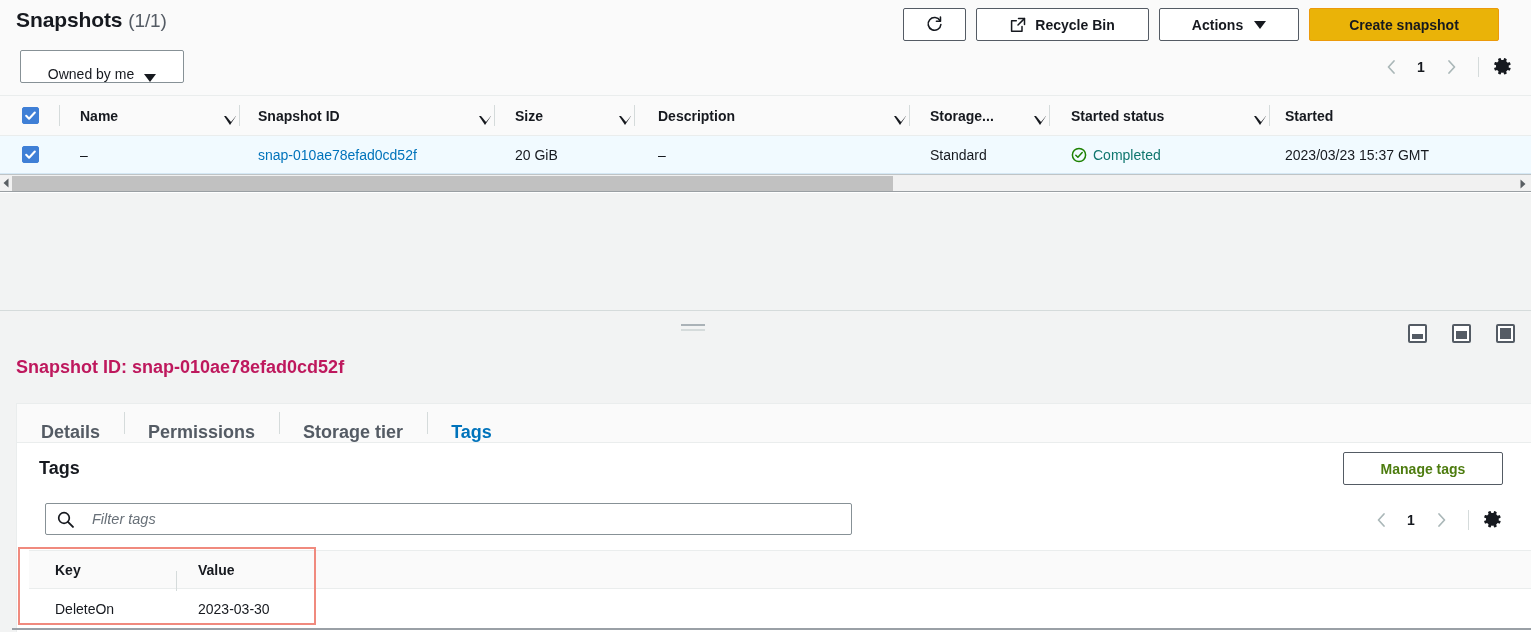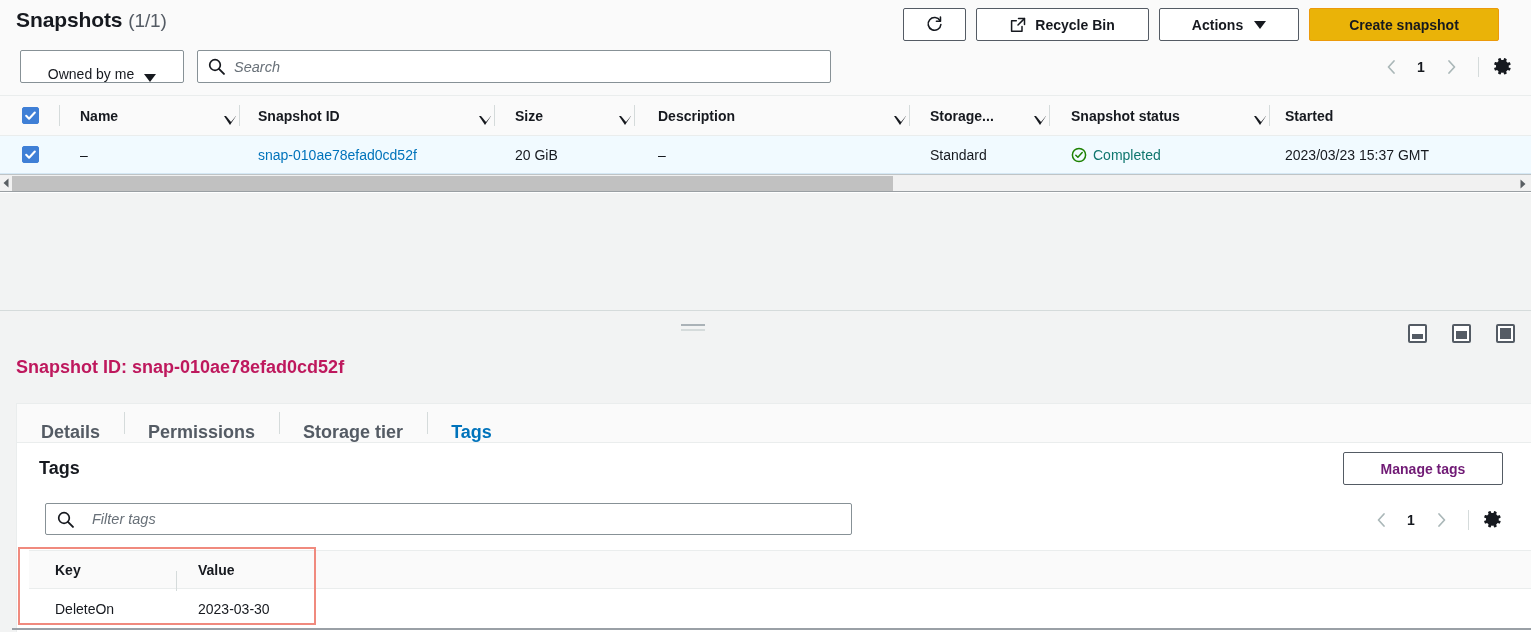--- a/index.html
+++ b/index.html
@@ -223,21 +223,21 @@
   }
   .tags-title {
     position: absolute; left: 22px; top: 15px;
     font-size: 18px; font-weight: bold; color: #16191f;
   }
   .manage-tags {
     position: absolute; right: 28px; top: 9px;
     width: 160px; height: 33px;
     border: 1px solid #545b64; border-radius: 2px; background: #ffffff;
     display: flex; align-items: center; justify-content: center;
-    font-size: 14px; font-weight: bold; color: #701a75; cursor: pointer;
+    font-size: 14px; font-weight: bold; color: #4d7c0f; cursor: pointer;
   }
   .filter-box {
     position: absolute; left: 28px; top: 60px; width: 807px; height: 32px;
     border: 1px solid #879196; border-radius: 2px; background: #ffffff;
     display: flex; align-items: center; padding-left: 11px; gap: 10px;
   }
   .filter-placeholder { font-size: 14.5px; color: #687078; font-style: italic; margin-left: 8px; }
   .tags-pager {
     position: absolute; right: 26px; top: 60px;
     display: flex; align-items: center; gap: 2px;
@@ -283,27 +283,20 @@
     <div class="title">
       <span>Snapshots</span>
       <span class="count">(1/1)</span>
     </div>
 
     <div class="owner-select">
       <span>Owned by me</span>
       <span class="caret-down"></span>
     </div>
 
-    <div class="search-box">
-      <svg class="icn" width="17" height="17" viewBox="0 0 16 16">
-        <circle cx="6.6" cy="6.6" r="5" fill="none" stroke="#16191f" stroke-width="1.6"></circle>
-        <line x1="10.3" y1="10.3" x2="15" y2="15" stroke="#16191f" stroke-width="1.8" stroke-linecap="round"></line>
-      </svg>
-      <span class="search-placeholder">Search</span>
-    </div>
 
     <div class="btn btn-refresh">
       <svg class="icn" width="17" height="17" viewBox="0 0 16 16">
         <path d="M13.2 4.4A6 6 0 1 0 14 8" fill="none" stroke="#16191f" stroke-width="1.5" stroke-linecap="round"></path>
         <path d="M13.6 1.1 L13.6 5.0 L9.8 5.0" fill="none" stroke="#16191f" stroke-width="1.5" stroke-linecap="round" stroke-linejoin="round"></path>
       </svg>
     </div>
 
     <div class="btn btn-recycle">
       <svg class="icn" width="16" height="16" viewBox="0 0 16 16">
@@ -368,21 +361,21 @@
       </div>
       <div class="c c-desc sep">
         <span>Description</span>
         <span class="sortwrap"><span class="tri-hollow"></span></span>
       </div>
       <div class="c c-tier sep">
         <span>Storage...</span>
         <span class="sortwrap"><span class="tri-hollow"></span></span>
       </div>
       <div class="c c-status sep">
-        <span>Snapshot status</span>
+        <span>Started status</span>
         <span class="sortwrap"><span class="tri-hollow"></span></span>
       </div>
       <div class="c c-started">
         <span>Started</span>
       </div>
     </div>
 
     <div class="tbl-row">
       <div class="c c-check">
         <div class="cb">

